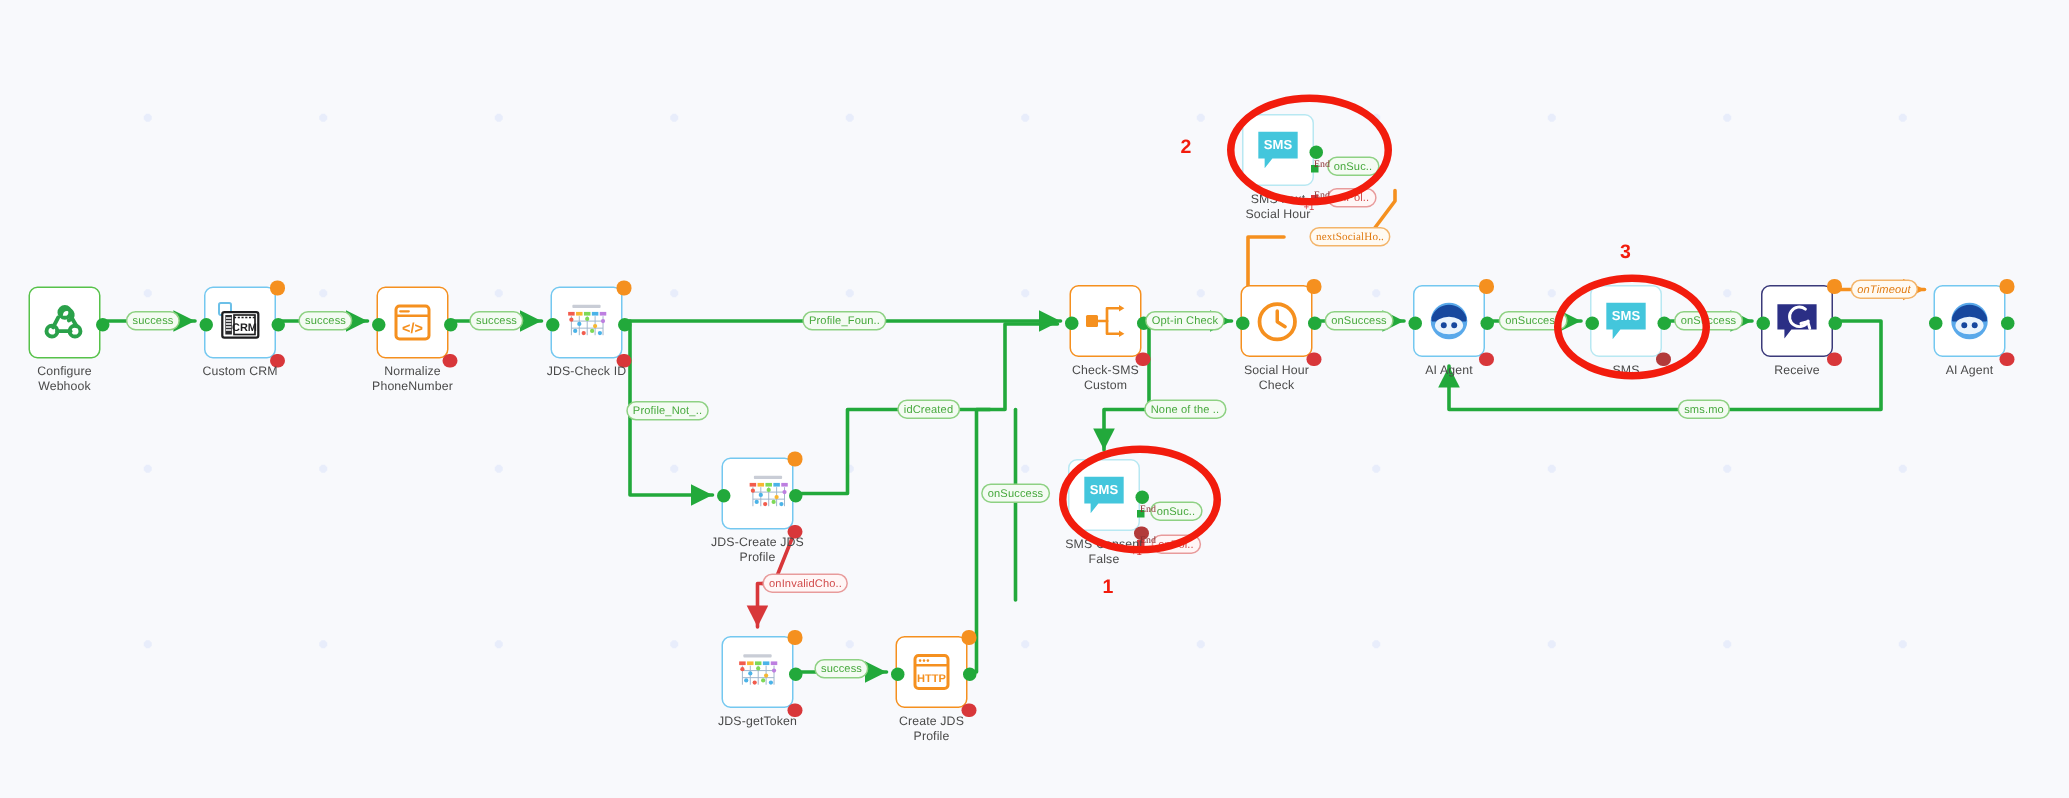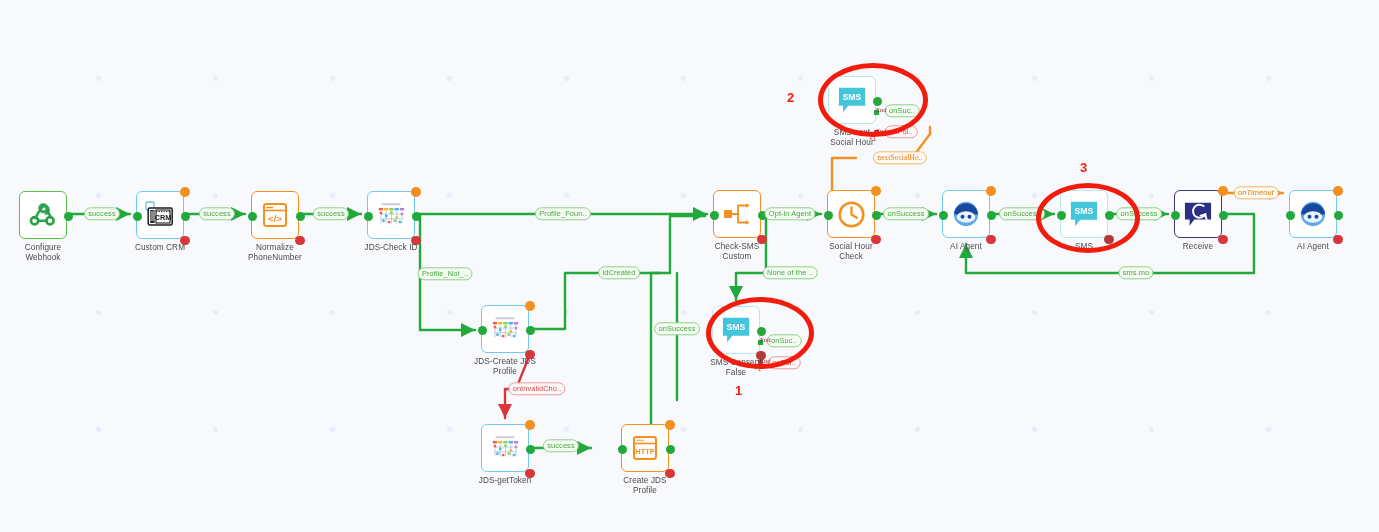--- a/index.html
+++ b/index.html
@@ -362,21 +362,21 @@
       <text x="17" y="15.6" font-family="Liberation Sans, sans-serif" font-size="9.3" font-weight="bold" fill="#ffffff" text-anchor="middle">SMS</text>
     </svg>
     <div class="port out"></div>
     <div class="port bot bot-dim"></div>
     <div class="sqport g" style="left:45px;top:33px;"></div>
     <div class="sqport r" style="left:45px;top:53px;"></div>
     <div class="nlabel">SMS Consent
 False</div>
   </div>
 
-  <div class="node b-blue" style="left:481px;top:305px;">
+  <div class="node b-blue" style="left:481px;top:305px;justify-content:flex-end;">
     <svg class="ic" width="32" height="30" viewBox="0 0 34 30">
       <rect x="7" y="2.5" width="20" height="2.2" rx="0.6" fill="#c9cdd6"></rect>
       <g>
         <rect x="4" y="7.5" width="4.6" height="2.6" fill="#f25c4d"></rect>
         <rect x="9.6" y="7.5" width="4.6" height="2.6" fill="#f7b731"></rect>
         <rect x="15.2" y="7.5" width="4.6" height="2.6" fill="#7ed957"></rect>
         <rect x="20.8" y="7.5" width="4.6" height="2.6" fill="#4ab3e8"></rect>
         <rect x="26.4" y="7.5" width="4.6" height="2.6" fill="#bd7fe0"></rect>
       </g>
       <g stroke="#9fb6cc" stroke-width="0.7" fill="none">
@@ -438,21 +438,21 @@
         <circle cx="21" cy="21" r="1.5" fill="#7ed957"></circle>
         <circle cx="26.5" cy="22.5" r="1.5" fill="#4ab3e8"></circle>
       </g>
     </svg>
     <div class="port out"></div>
     <div class="port top"></div>
     <div class="port bot"></div>
     <div class="nlabel">JDS-getToken</div>
   </div>
 
-  <div class="node b-orange" style="left:597px;top:424px;margin-left:24px;">
+  <div class="node b-orange" style="left:597px;top:424px;">
     <svg class="ic" width="30" height="30" viewBox="0 0 30 30">
       <rect x="4" y="4" width="22" height="22" rx="2.4" fill="#ffffff" stroke="#f5901f" stroke-width="2"></rect>
       <path d="M4 10.5 L26 10.5" stroke="#f5901f" stroke-width="1.6"></path>
       <g fill="#f5901f">
           <circle cx="7.4" cy="7.4" r="0.85"></circle>
           <circle cx="10" cy="7.4" r="0.85"></circle>
           <circle cx="12.6" cy="7.4" r="0.85"></circle>
         </g>
       <text x="15" y="21.4" font-family="Liberation Sans, sans-serif" font-size="7.4" font-weight="bold" fill="#f5901f" text-anchor="middle">HTTP</text>
     </svg>
@@ -466,21 +466,21 @@
 
   <div class="elabel green" style="left:102px;top:214px;">success</div>
   <div class="elabel green" style="left:217px;top:214px;">success</div>
   <div class="elabel green" style="left:331px;top:214px;">success</div>
   <div class="elabel green" style="left:563px;top:214px;">Profile_Foun..</div>
   <div class="elabel green" style="left:445px;top:274px;">Profile_Not_..</div>
   <div class="elabel green" style="left:619px;top:273px;">idCreated</div>
   <div class="elabel red" style="left:537px;top:389px;">onInvalidCho..</div>
   <div class="elabel green" style="left:561px;top:446px;">success</div>
   <div class="elabel green" style="left:677px;top:329px;">onSuccess</div>
-  <div class="elabel green" style="left:790px;top:214px;">Opt-in Agent</div>
+  <div class="elabel green" style="left:790px;top:214px;">Opt-in Check</div>
   <div class="elabel green" style="left:790px;top:273px;">None of the ..</div>
   <div class="elabel orange" style="left:900px;top:158px;font-family:Liberation Serif, serif;">nextSocialHo..</div>
   <div class="elabel green" style="left:906px;top:214px;">onSuccess</div>
   <div class="elabel green" style="left:1022px;top:214px;">onSuccess</div>
   <div class="elabel green" style="left:1139px;top:214px;">onSuccess</div>
   <div class="elabel orange" style="left:1256px;top:193px;font-style:italic;">onTimeout</div>
   <div class="elabel green" style="left:1136px;top:273px;">sms.mo</div>
   <div class="elabel green" style="left:902px;top:111px;">onSuc..</div>
   <div class="elabel red" style="left:901px;top:132px;">onPol..</div>
   <div class="elabel green" style="left:784px;top:341px;">onSuc..</div>

